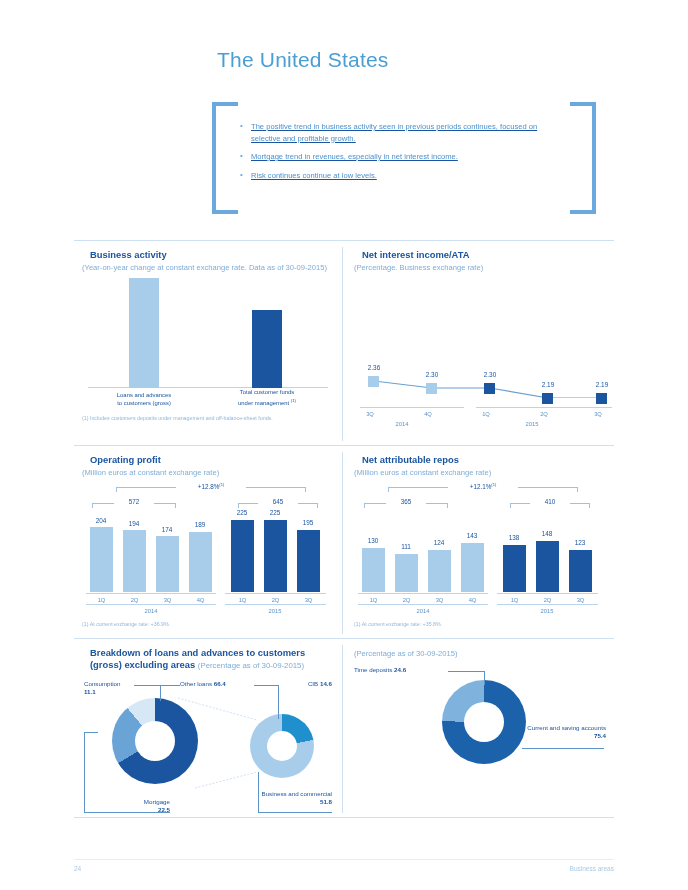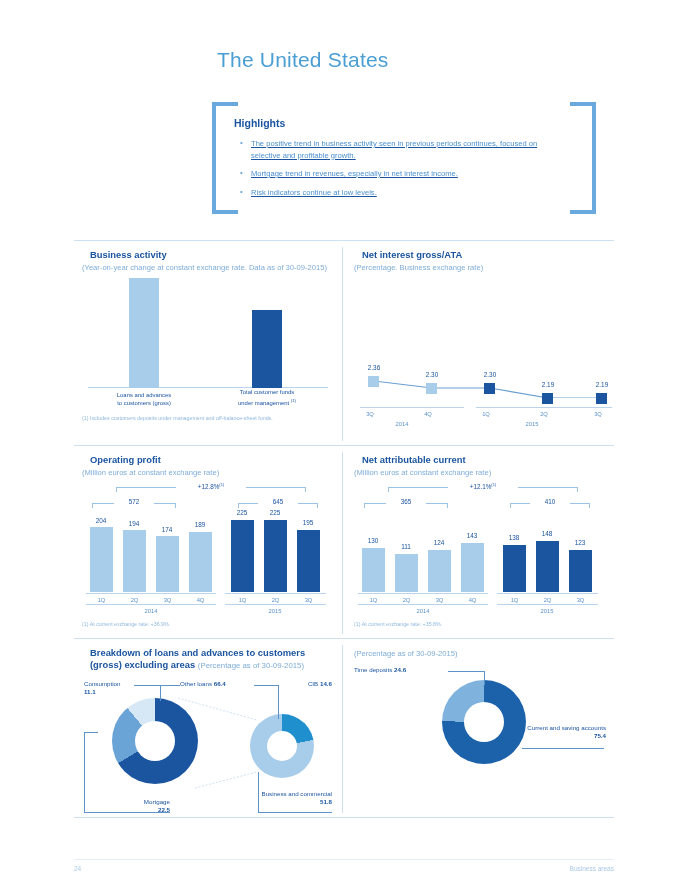--- a/index.html
+++ b/index.html
@@ -132,25 +132,24 @@
 
 <div class="highlights">
   <div class="br-seg br-left-v"></div>
   <div class="br-seg br-tl"></div>
   <div class="br-seg br-bl"></div>
   <div class="br-seg br-right-v"></div>
   <div class="br-seg br-tr"></div>
   <div class="br-seg br-brr"></div>
 
   <div class="hl-inner">
-    <div class="hl-title">Highlights</div>
     <ul class="hl-list">
       <li class="hl-item">The positive trend in business activity seen in previous periods continues, focused on selective and profitable growth.</li>
       <li class="hl-item">Mortgage trend in revenues, especially in net interest income.</li>
-      <li class="hl-item">Risk indicators continue at low levels.</li>
+      <li class="hl-item">Risk continues continue at low levels.</li>
     </ul>
   </div>
 </div>
 
 <div class="grid">
 
   <div class="rule"></div>
   <div class="row" style="height:204px;">
     <div class="vdiv"></div>
 
@@ -167,21 +166,21 @@
 
         <div class="bar-val" style="left:155px; width:60px; bottom:90px;">7.8%</div>
         <div class="bar" style="left:170px; width:30px; height:78px; bottom:22px; background:#1b55a0;"></div>
         <div class="cat-lab" style="left:145px; width:80px; bottom:3px;">Total customer funds<br>under management <sup style="font-size:4.2px;">(1)</sup></div>
       </div>
 
       <div class="p-foot">(1) Includes customers deposits under management and off-balance-sheet funds.</div>
     </div>
 
     <div class="panel right">
-      <div class="p-title">Net interest gross/ATA</div>
+      <div class="p-title">Net interest income/ATA</div>
       <div class="p-sub">(Percentage. Business exchange rate)</div>
 
       <div class="chart-area" style="height:150px; margin-top:6px;">
 
         <svg width="252" height="120" style="position:absolute;left:2px;top:0;">
           <polyline points="18,103 76,110 134,110 192,120 246,120" fill="none" stroke="#6a9fd0" stroke-width="1.2"></polyline>
         </svg>
 
         <div class="bar-val" style="left:0px;  width:40px; top:86px;">2.36</div>
         <div style="position:absolute; left:14px; top:98px; width:11px; height:11px; background:#a8cdeb;"></div>
@@ -279,21 +278,21 @@
         <div class="tick-lab" style="left:215px; width:23px; bottom:13px;">3Q</div>
 
         <div class="yr-lab" style="left:49px;  width:40px; bottom:2px;">2014</div>
         <div class="yr-lab" style="left:173px; width:40px; bottom:2px;">2015</div>
       </div>
 
       <div class="p-foot">(1) At current exchange rate: +36.9%.</div>
     </div>
 
     <div class="panel right">
-      <div class="p-title">Net attributable current</div>
+      <div class="p-title">Net attributable repos</div>
       <div class="p-sub">(Million euros at constant exchange rate)</div>
 
       <div class="chart-area" style="height:135px; margin-top:4px;">
 
         <div class="brk" style="left:34px; top:6px; width:190px;">
           <div class="h" style="left:0; width:190px;"></div>
           <div class="v" style="left:0;"></div>
           <div class="v" style="left:189px;"></div>
         </div>
         <div class="brk-lab" style="left:94px; top:1px; width:70px;"><span>+12.1%</span><sup style="font-size:4px;">(1)</sup></div>

